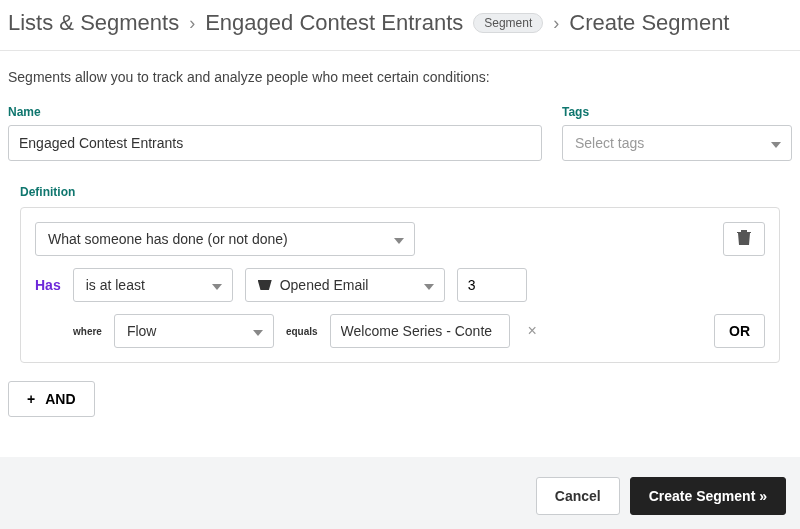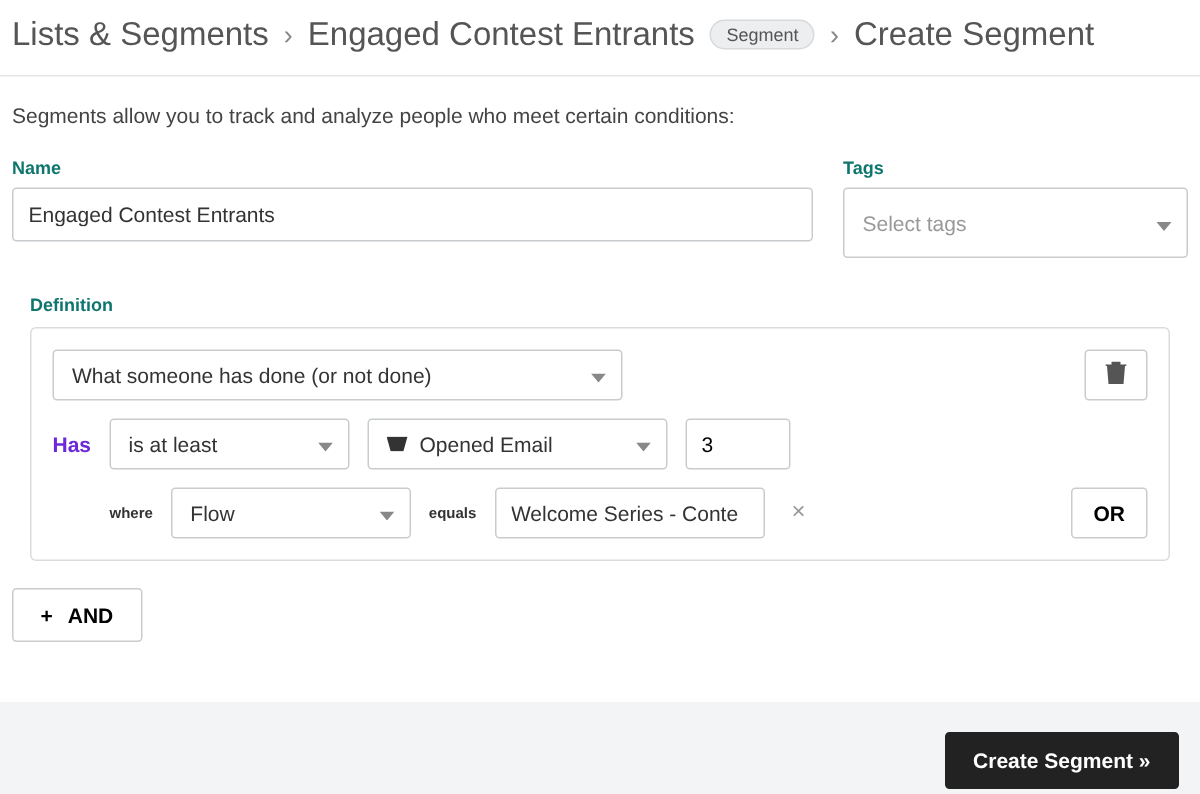--- a/index.html
+++ b/index.html
@@ -7,21 +7,21 @@
 .breadcrumb { display: flex; align-items: center; gap: 10px; padding: 10px 8px 14px; border-bottom: 1px solid #e5e5e5; }
 .breadcrumb .bc-link { font-size: 22px; color: #555; }
 .breadcrumb .bc-sep { font-size: 18px; color: #888; }
 .breadcrumb .pill { font-size: 12px; background: #eceef0; border: 1px solid #d7d9db; border-radius: 12px; padding: 2px 10px; color: #555; }
 .intro { padding: 18px 8px 0; font-size: 14px; color: #444; }
 .row-fields { display: flex; gap: 20px; padding: 20px 8px 0; }
 .field-name { flex: 1; }
 .field-tags { width: 230px; }
 .label { font-size: 12px; font-weight: 600; color: #0f766e; margin-bottom: 6px; display: block; }
 .textbox { width: 100%; height: 36px; border: 1px solid #c9cccf; border-radius: 3px; padding: 0 10px; font-size: 14px; color: #333; background: #fff; }
-.selectbox { position: relative; width: 100%; height: 47px; border: 1px solid #c9cccf; border-radius: 3px; background: #fff; display: flex; align-items: center; padding: 0 28px 0 12px; font-size: 14px; color: #999; }
+.selectbox { position: relative; width: 100%; height: 36px; border: 1px solid #c9cccf; border-radius: 3px; background: #fff; display: flex; align-items: center; padding: 0 28px 0 12px; font-size: 14px; color: #999; }
 .selectbox .caret { position: absolute; right: 10px; top: 50%; transform: translateY(-50%); }
 .definition { padding: 24px 20px 0; }
 .def-box { border: 1px solid #dcdcdc; border-radius: 4px; padding: 14px 14px; margin-top: 8px; }
 .def-row { display: flex; align-items: center; gap: 12px; margin-bottom: 12px; }
 .def-row:last-child { margin-bottom: 0; }
 .select-sm { position: relative; height: 34px; border: 1px solid #c9cccf; border-radius: 3px; background: #fff; display: flex; align-items: center; padding: 0 28px 0 12px; font-size: 14px; color: #333; }
 .select-sm .caret { position: absolute; right: 10px; top: 50%; transform: translateY(-50%); }
 .num-input { width: 70px; height: 34px; border: 1px solid #c9cccf; border-radius: 3px; padding: 0 10px; font-size: 14px; text-align: left; }
 .trash-btn { width: 42px; height: 34px; border: 1px solid #c9cccf; border-radius: 3px; background: #fff; display: flex; align-items: center; justify-content: center; }
 .flow-icon { width: 14px; height: 10px; background: #333; display: inline-block; margin-right: 8px; clip-path: polygon(0 0, 100% 0, 80% 100%, 20% 100%); }
@@ -126,17 +126,18 @@
 
   </div>
 </div>
 
 <button class="and-btn">
   <span>+</span>
   <span>AND</span>
 </button>
 
 <div class="footer">
+  <button class="btn btn-cancel">Cancel</button>
   <button class="btn btn-primary">Create Segment »</button>
 </div>
 
 
 
 
 </body></html>

